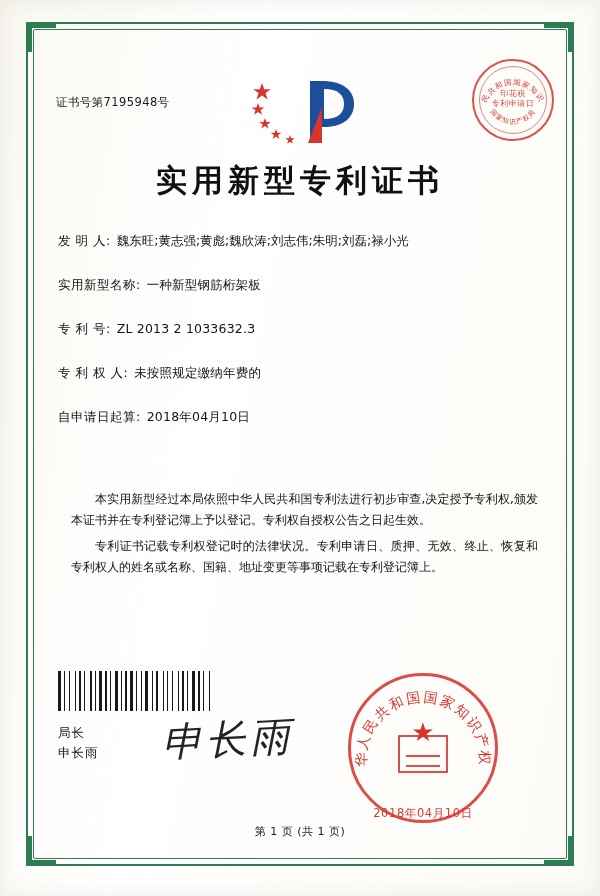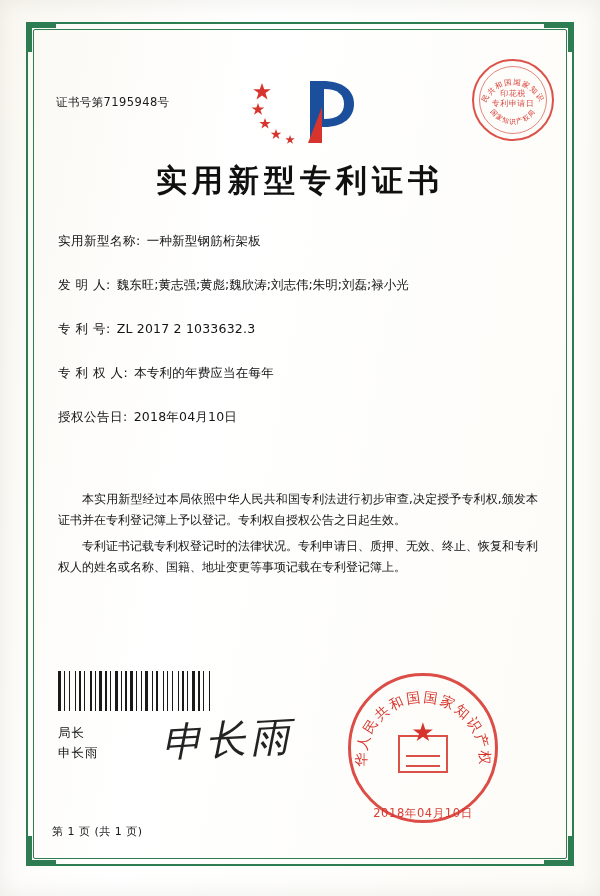--- a/index.html
+++ b/index.html
@@ -177,21 +177,21 @@
     position: absolute;
     left: 6px;
     top: 434px;
     width: 480px;
     font-size: 12px;
     color: #141414;
     line-height: 21px;
     text-align: justify;
   }
   .body-text p {
-    margin: 0 0 5px 0;
+    margin: 0 0 5px 13px;
     text-indent: 24px;
   }
 
   
   .barcode {
     position: absolute;
     left: 6px;
     top: 616px;
     width: 166px;
     height: 40px;
@@ -289,21 +289,21 @@
     letter-spacing: 0.6px;
     opacity: 0.95;
   }
 
   
   .page-footer {
     position: absolute;
     left: 0;
     bottom: 6px;
     width: 496px;
-    text-align: left;
+    text-align: center;
     font-size: 11px;
     color: #1a1a1a;
     letter-spacing: 0.5px;
   }
 </style>
 </head>
 <body>
 
 <div class="page">
   <div class="paper-tint"></div>
@@ -354,38 +354,38 @@
       </svg>
       <div class="seal-mid">
         <div>印花税</div>
         <div>专利申请日</div>
       </div>
     </div>
 
     <div class="title">实用新型专利证书</div>
 
     <div class="fields">
+      <div class="field-row inventors">
+        <span class="field-label">发 明 人:</span>
+        <span class="field-value">魏东旺;黄志强;黄彪;魏欣涛;刘志伟;朱明;刘磊;禄小光</span>
+      </div>
       <div class="field-row">
         <span class="field-label">实用新型名称:</span>
         <span class="field-value">一种新型钢筋桁架板</span>
       </div>
-      <div class="field-row inventors">
-        <span class="field-label">发 明 人:</span>
-        <span class="field-value">魏东旺;黄志强;黄彪;魏欣涛;刘志伟;朱明;刘磊;禄小光</span>
-      </div>
       <div class="field-row">
         <span class="field-label">专 利 号:</span>
-        <span class="field-value">ZL 2017 2 1033632.3</span>
+        <span class="field-value">ZL 2013 2 1033632.3</span>
       </div>
       <div class="field-row">
         <span class="field-label">专 利 权 人:</span>
-        <span class="field-value">本专利的年费应当在每年</span>
+        <span class="field-value">未按照规定缴纳年费的</span>
       </div>
       <div class="field-row">
-        <span class="field-label">授权公告日:</span>
+        <span class="field-label">自申请日起算:</span>
         <span class="field-value">2018年04月10日</span>
       </div>
     </div>
 
     <div class="body-text">
       <p>本实用新型经过本局依照中华人民共和国专利法进行初步审查,决定授予专利权,颁发本证书并在专利登记簿上予以登记。专利权自授权公告之日起生效。</p>
       <p>专利证书记载专利权登记时的法律状况。专利申请日、质押、无效、终止、恢复和专利权人的姓名或名称、国籍、地址变更等事项记载在专利登记簿上。</p>
     </div>
 
     <div class="barcode">

